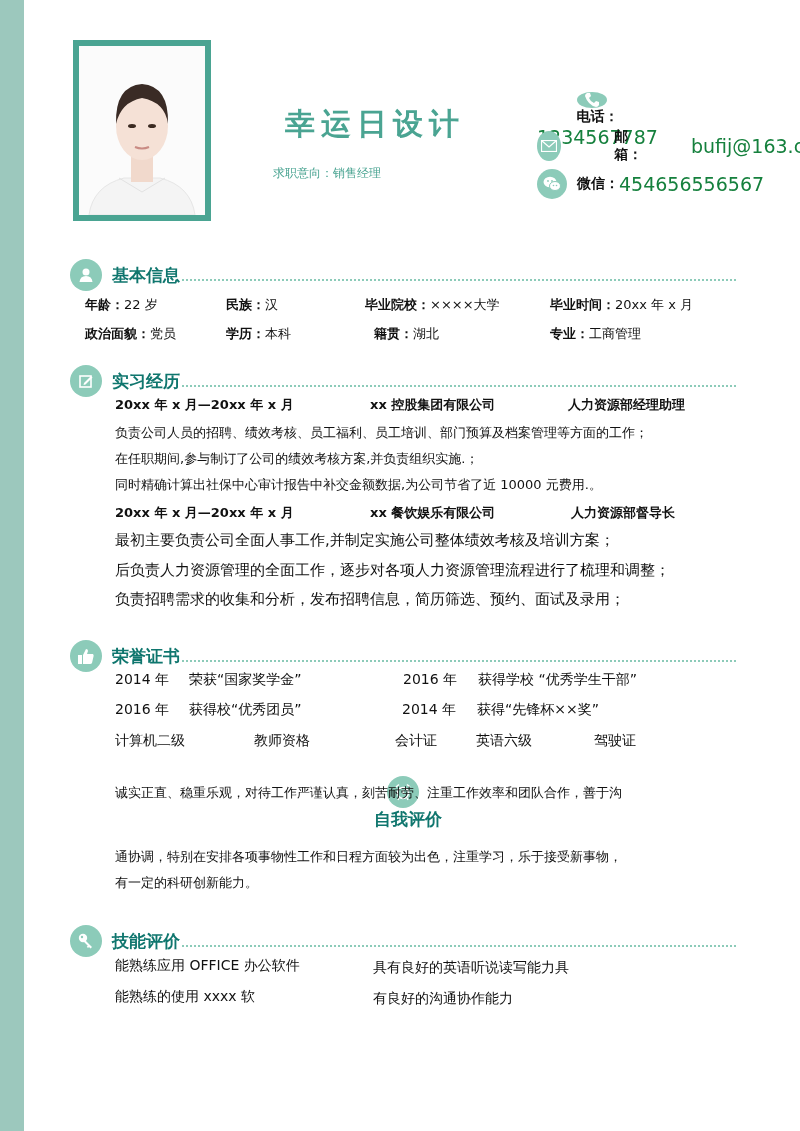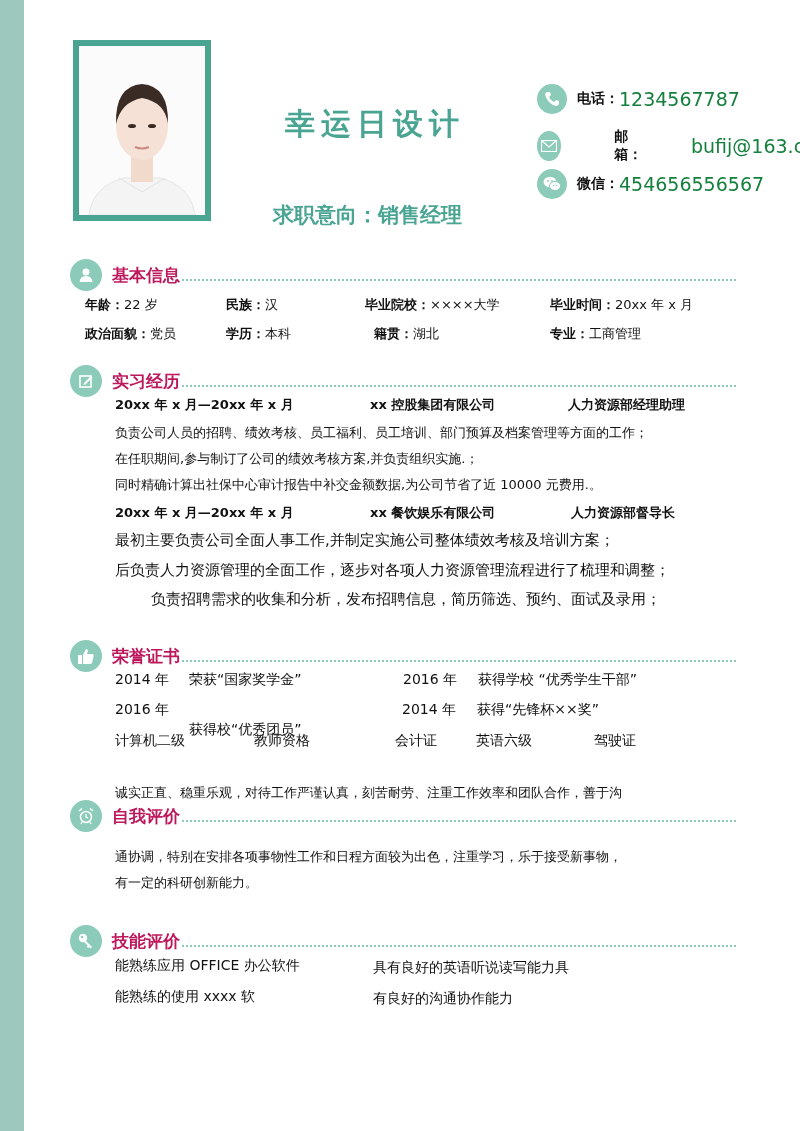--- a/index.html
+++ b/index.html
@@ -6,33 +6,33 @@
   body { width:800px; height:1131px; background:#ffffff; position:relative; overflow:hidden;
          font-family:"DejaVu Sans","Liberation Sans",sans-serif; color:#1a1a1a; }
   .side-bar { position:absolute; left:0; top:0; width:24px; height:1131px; background:#9cc8bd; }
 
   .photo-frame { position:absolute; left:73px; top:40px; width:126px; height:169px;
                  border:6px solid #4aa492; background:#ffffff; overflow:hidden; }
   .photo { position:absolute; left:0; top:0; width:126px; height:169px; background:#fbfbfb; }
 
   .name { position:absolute; left:285px; top:104px; font-family:"DejaVu Serif","Liberation Serif",serif;
           font-size:30px; color:#4aa492; letter-spacing:6px; font-weight:bold; }
-  .intent { position:absolute; left:273px; top:165px; font-size:21px; font-weight:bold; color:#4aa492;margin-top:36px; }
+  .intent { position:absolute; left:273px; top:165px; font-size:12px; font-weight:normal; color:#4aa492; }
   .intent span { color:#4aa492; }
 
   .contact { position:absolute; left:537px; height:30px; display:flex; align-items:center; }
   .contact .cicon { width:30px; height:30px; border-radius:50%; background:#8ccbb9;
                     display:flex; align-items:center; justify-content:center; margin-right:10px; }
   .contact .clabel { font-size:14px; font-weight:bold; color:#111; }
   .contact .cval { font-size:19px; color:#15803d; }
 
   .section-head { position:absolute; left:70px; height:32px; width:666px; display:flex; align-items:center; }
   .section-head .sicon { width:32px; height:32px; border-radius:50%; background:#8ccbb9;
                          display:flex; align-items:center; justify-content:center; flex:none; }
-  .section-head .stitle { font-size:17px; font-weight:bold; color:#be185d; margin-left:10px; flex:none; }
+  .section-head .stitle { font-size:17px; font-weight:bold; color:#0f766e; margin-left:10px; flex:none; }
   .section-head .dots { flex:1; border-bottom:2px dotted #8ccbb9; margin-left:2px; margin-top:10px; }
 
   .txt { position:absolute; font-size:13px; color:#111; white-space:nowrap; }
   .b { font-weight:bold; }
   .exp-line { font-size:13px; }
   .exp-line2 { font-size:15px; }
 </style>
 </head>
 <body>
 
@@ -50,21 +50,21 @@
     <path d="M56 101 Q63 104 70 101" stroke="#c98b84" stroke-width="2" fill="none"></path>
     <path d="M40 132 L63 146 L86 132" stroke="#e2e2e2" fill="none"></path>
   </svg>
 </div>
 
 <div class="name">幸运日设计</div>
 <div class="intent">
   <span>求职意向：</span><span>销售经理</span>
 </div>
 
-<div class="contact" style="top:84px;">
+<div class="contact" style="top:92px;flex-direction:column;">
   <div class="cicon">
     <svg width="16" height="16" viewBox="0 0 16 16">
         <path d="M3 1 L6 1 L7 4 L5 6 Q6 9 10 11 L12 9 L15 10 L15 13 Q14 15 12 15 Q4 13 1 4 Q1 2 3 1 Z" fill="#ffffff"></path>
       </svg>
   </div>
   <span class="clabel">电话：</span>
   <span class="cval">1234567787</span>
 </div>
 <div class="contact" style="top:131px;gap:43px;">
   <div class="cicon">
@@ -127,49 +127,49 @@
 <div class="txt b" style="left:568px; top:396px;">人力资源部经理助理</div>
 <div class="txt exp-line" style="left:115px; top:424px;">负责公司人员的招聘、绩效考核、员工福利、员工培训、部门预算及档案管理等方面的工作；</div>
 <div class="txt exp-line" style="left:115px; top:450px;">在任职期间,参与制订了公司的绩效考核方案,并负责组织实施.；</div>
 <div class="txt exp-line" style="left:115px; top:476px;">同时精确计算出社保中心审计报告中补交金额数据,为公司节省了近 10000 元费用.。</div>
 
 <div class="txt b" style="left:115px; top:504px;">20xx 年  x  月—20xx 年  x 月</div>
 <div class="txt b" style="left:370px; top:504px;">xx 餐饮娱乐有限公司</div>
 <div class="txt b" style="left:571px; top:504px;">人力资源部督导长</div>
 <div class="txt exp-line2" style="left:115px; top:531px;">最初主要负责公司全面人事工作,并制定实施公司整体绩效考核及培训方案；</div>
 <div class="txt exp-line2" style="left:115px; top:561px;">后负责人力资源管理的全面工作，逐步对各项人力资源管理流程进行了梳理和调整；</div>
-<div class="txt exp-line2" style="left:115px; top:590px;margin-left:36px;">负责招聘需求的收集和分析，发布招聘信息，简历筛选、预约、面试及录用；</div>
+<div class="txt exp-line2" style="left:115px; top:590px;">负责招聘需求的收集和分析，发布招聘信息，简历筛选、预约、面试及录用；</div>
 
 <div class="section-head" style="top:640px;">
   <div class="sicon">
     <svg width="18" height="18" viewBox="0 0 18 18">
         <rect x="1" y="8" width="4" height="9" fill="#ffffff"></rect>
         <path d="M6 8 L9 2 Q11 2 11 4 L10 7 L16 7 Q17 8 16.5 9.5 L15 16 Q14.5 17 13 17 L6 17 Z" fill="#ffffff"></path>
       </svg>
   </div>
   <span class="stitle">荣誉证书</span>
   <span class="dots"></span>
 </div>
 
 <div class="txt" style="left:115px; top:671px; font-size:14px;">2014 年</div>
 <div class="txt" style="left:189px; top:671px; font-size:14px;">荣获“国家奖学金”</div>
 <div class="txt" style="left:403px; top:671px; font-size:14px;">2016 年</div>
 <div class="txt" style="left:478px; top:671px; font-size:14px;">获得学校  “优秀学生干部”</div>
 <div class="txt" style="left:115px; top:701px; font-size:14px;">2016 年</div>
-<div class="txt" style="left:189px; top:701px; font-size:14px;margin-top:20px;">获得校“优秀团员”</div>
+<div class="txt" style="left:189px; top:701px; font-size:14px;">获得校“优秀团员”</div>
 <div class="txt" style="left:402px; top:701px; font-size:14px;">2014 年</div>
 <div class="txt" style="left:477px; top:701px; font-size:14px;">获得“先锋杯××奖”</div>
 
 <div class="txt" style="left:115px; top:732px; font-size:14px;">计算机二级</div>
 <div class="txt" style="left:254px; top:732px; font-size:14px;">教师资格</div>
 <div class="txt" style="left:395px; top:732px; font-size:14px;">会计证</div>
 <div class="txt" style="left:476px; top:732px; font-size:14px;">英语六级</div>
 <div class="txt" style="left:594px; top:732px; font-size:14px;">驾驶证</div>
 
-<div class="section-head" style="top:800px;">
+<div class="section-head" style="top:776px;flex-direction:column;">
   <div class="sicon">
     <svg width="18" height="18" viewBox="0 0 18 18">
         <circle cx="9" cy="10" r="5.5" fill="none" stroke="#ffffff" stroke-width="1.5"></circle>
         <path d="M9 7 L9 10 L11 11" stroke="#ffffff" stroke-width="1.3" fill="none"></path>
         <path d="M2 4 L5 1.5" stroke="#ffffff" stroke-width="1.6"></path>
         <path d="M16 4 L13 1.5" stroke="#ffffff" stroke-width="1.6"></path>
         <path d="M5 15 L4 17 M13 15 L14 17" stroke="#ffffff" stroke-width="1.3"></path>
       </svg>
   </div>
   <span class="stitle">自我评价</span>

